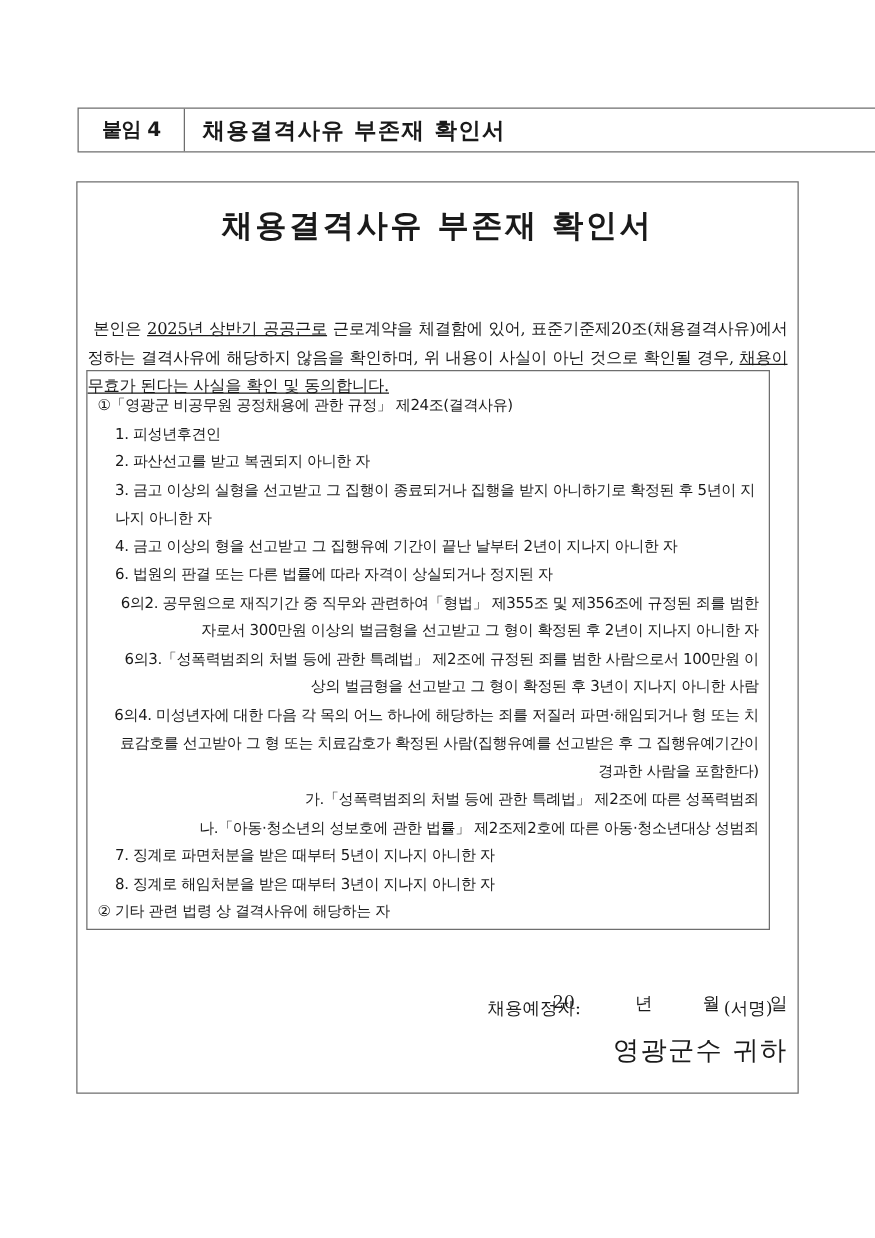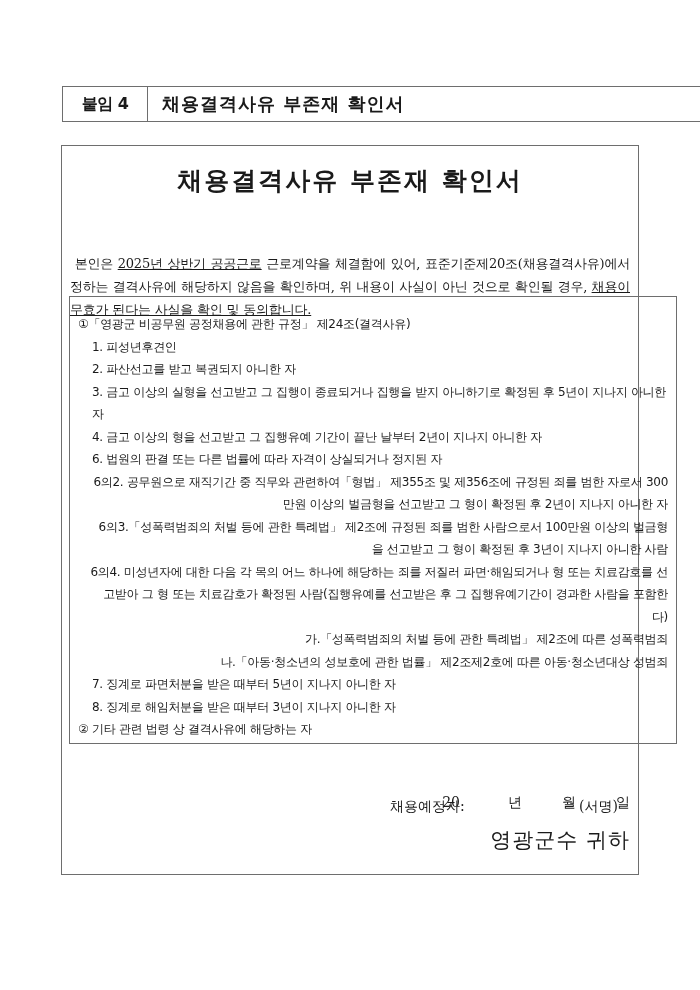--- a/index.html
+++ b/index.html
@@ -4,21 +4,21 @@
 <style>
   html, body { margin:0; padding:0; background:#ffffff; }
   body { width:700px; height:990px; position:relative; font-family:"DejaVu Sans","Liberation Sans",sans-serif; color:#1a1a1a; overflow:hidden; }
   .header-box { position:absolute; left:62px; top:86px; width:680px; height:36px; border:1px solid #6e6e6e; box-sizing:border-box; display:flex; align-items:center; }
   .header-tag { width:84px; height:100%; border-right:1px solid #6e6e6e; display:flex; align-items:center; justify-content:center; font-weight:bold; font-size:16px; letter-spacing:-0.5px; }
   .header-title { padding-left:14px; font-weight:bold; font-size:18px; letter-spacing:1px; }
   .outer-box { position:absolute; left:61px; top:145px; width:578px; height:730px; border:1px solid #6e6e6e; box-sizing:border-box; }
   .doc-title { position:absolute; left:0; right:0; top:18px; text-align:center; font-weight:bold; font-size:25px; letter-spacing:2px; }
   .intro { position:absolute; left:8px; right:8px; top:70px; font-family:"DejaVu Serif","Liberation Serif",serif; font-size:13px; line-height:23px; text-align:justify; letter-spacing:-0.2px;margin-top:36px; }
   .intro u { text-decoration:underline; }
-  .inner-box { position:absolute; left:7px; top:150px; width:608px; height:448px; border:1px solid #6e6e6e; box-sizing:border-box; padding:16px 8px 0 8px; font-size:12px; line-height:22.5px; letter-spacing:-0.3px; }
+  .inner-box { position:absolute; left:7px; top:150px; width:547px; height:448px; border:1px solid #6e6e6e; box-sizing:border-box; padding:16px 8px 0 8px; font-size:12px; line-height:22.5px; letter-spacing:-0.3px; }
   .clause { margin:0; white-space:nowrap; }
   .item { margin:0 0 0 14px; }
   .item.wrap { white-space:normal; }
   .item.flush { margin-left:12px;text-align:right; }
   .date-line { position:absolute; right:8px; top:648px; font-family:"DejaVu Serif","Liberation Serif",serif; font-size:14px; display:flex; gap:0; }
   .date-line span { display:inline-block; }
   .signer { position:absolute; right:20px; top:652px; width:228px; font-family:"DejaVu Serif","Liberation Serif",serif; font-size:14px; display:flex; justify-content:space-between; }
   .addressee { position:absolute; right:8px; top:680px; font-family:"DejaVu Serif","Liberation Serif",serif; font-size:21px; letter-spacing:1px;margin-left:24px; }
 </style>
 </head>

